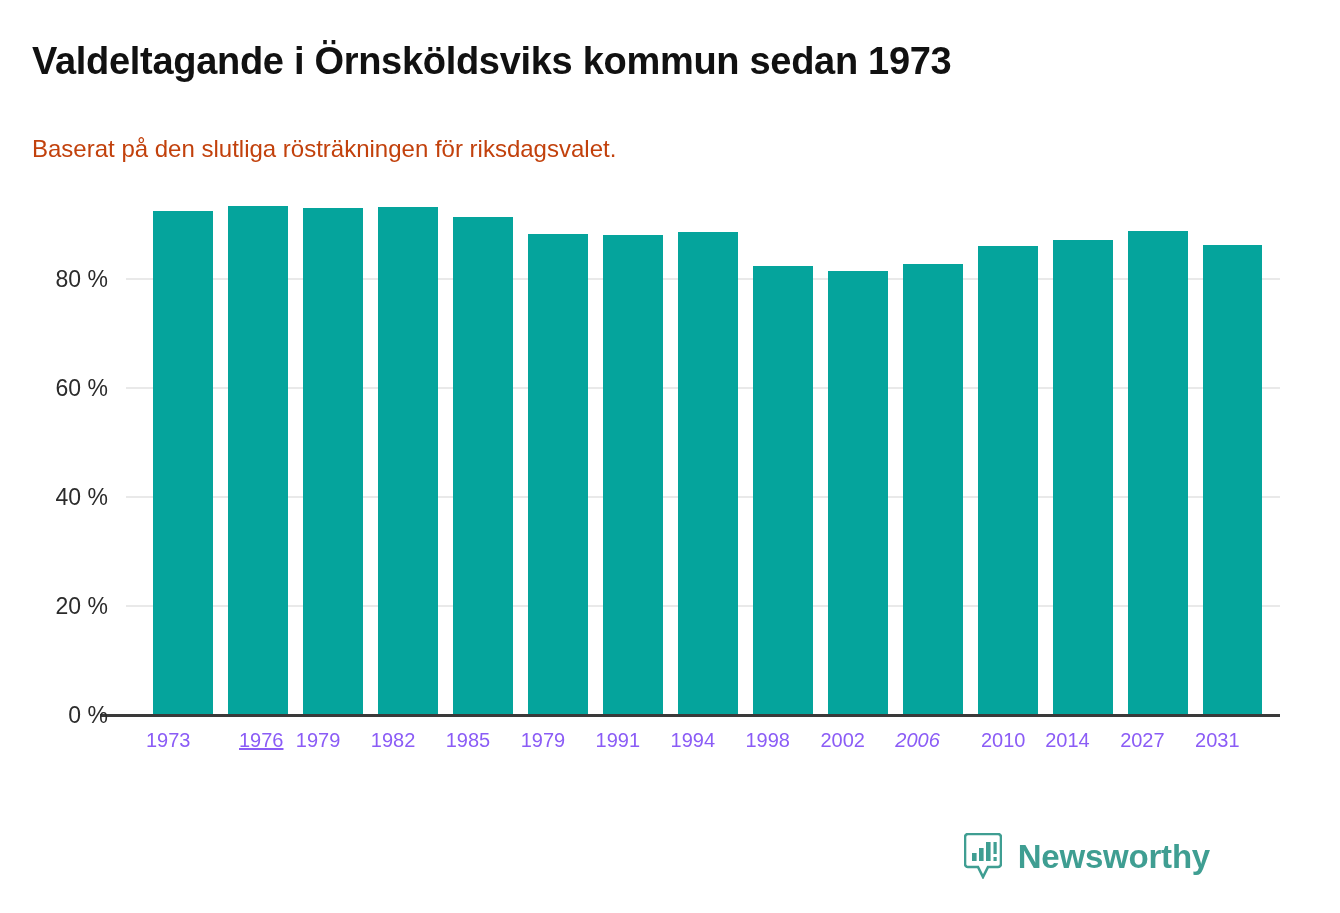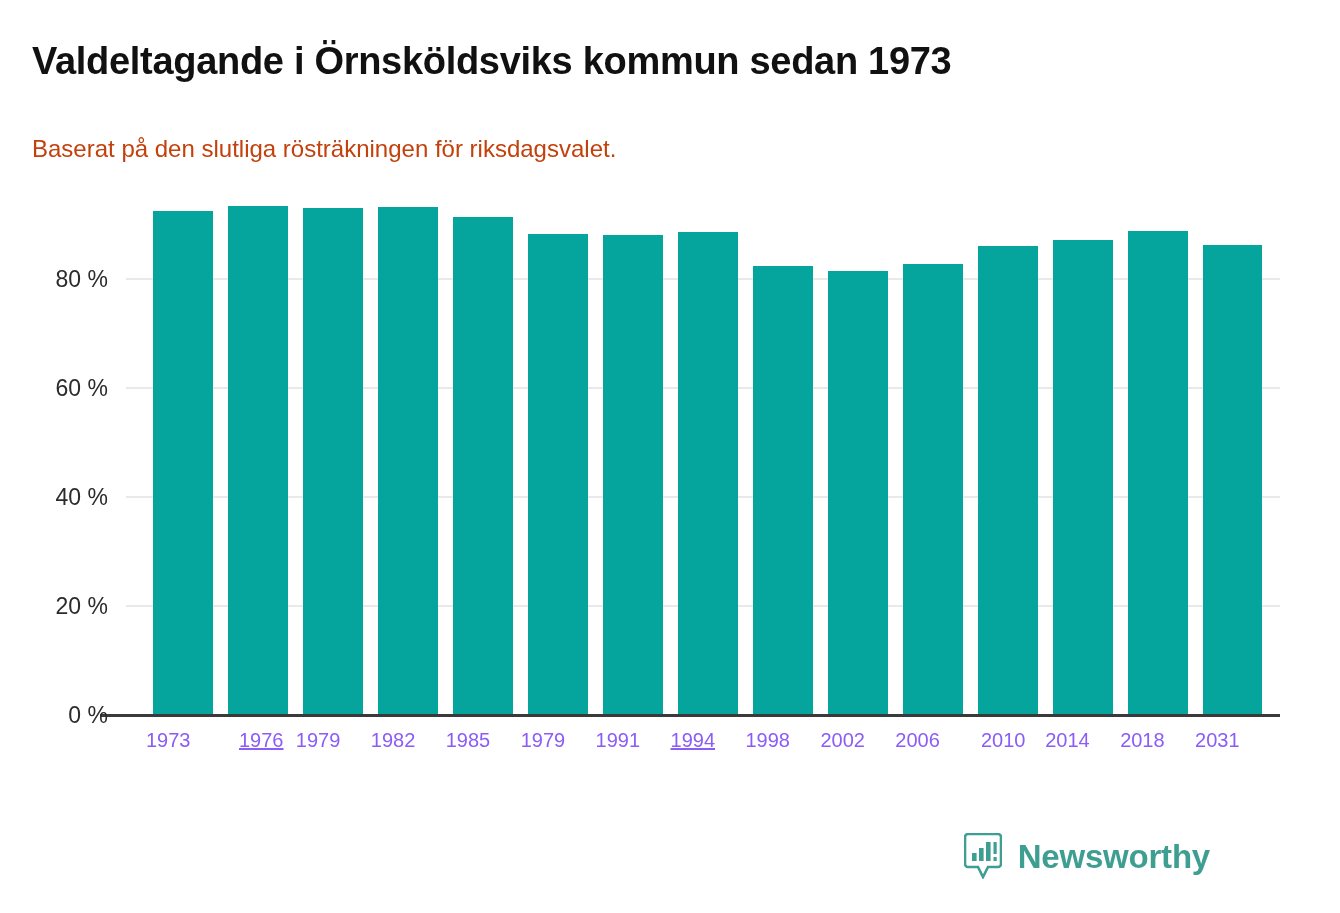--- a/index.html
+++ b/index.html
@@ -171,27 +171,27 @@
         <div class="ytick-label" style="top: 279px;">80 %</div>
       </div>
     <div id="xticks">
         <div class="xtick-label" style="left: 146px; width: 74.9333px;">1973</div>
         <div class="xtick-label" style="left: 239px; width: 74.9333px; text-decoration: underline;">1976</div>
         <div class="xtick-label" style="left: 295.867px; width: 74.9333px;">1979</div>
         <div class="xtick-label" style="left: 370.8px; width: 74.9333px;">1982</div>
         <div class="xtick-label" style="left: 445.733px; width: 74.9333px;">1985</div>
         <div class="xtick-label" style="left: 520.667px; width: 74.9333px;">1979</div>
         <div class="xtick-label" style="left: 595.6px; width: 74.9333px;">1991</div>
-        <div class="xtick-label" style="left: 670.533px; width: 74.9333px; text-decoration: underline;">1994</div>
+        <div class="xtick-label" style="left: 670.533px; width: 74.9333px;">1994</div>
         <div class="xtick-label" style="left: 745.467px; width: 74.9333px;">1998</div>
         <div class="xtick-label" style="left: 820.4px; width: 74.9333px;">2002</div>
-        <div class="xtick-label" style="left: 895.333px; width: 74.9333px;">2006</div>
+        <div class="xtick-label" style="left: 895.333px; width: 74.9333px; font-style: italic;">2006</div>
         <div class="xtick-label" style="left: 981px; width: 74.9333px;">2010</div>
         <div class="xtick-label" style="left: 1045.2px; width: 74.9333px;">2014</div>
-        <div class="xtick-label" style="left: 1120.13px; width: 74.9333px;">2018</div>
+        <div class="xtick-label" style="left: 1120.13px; width: 74.9333px;">2027</div>
         <div class="xtick-label" style="left: 1195.07px; width: 74.9333px;">2031</div>
       </div>
   </div>
 
   <div class="footer-logo">
     <span class="logo-mark">
       <svg viewBox="0 0 38 46" width="38" height="46" aria-hidden="true">
         <path d="M4 1 H34 A3 3 0 0 1 37 4 V31 A3 3 0 0 1 34 34 H24 L19 44 L14 34 H4 A3 3 0 0 1 1 31 V4 A3 3 0 0 1 4 1 Z" fill="none" stroke="#3f9e92" stroke-width="2.6"></path>
         <rect x="8" y="20" width="4.6" height="8" fill="#3f9e92"></rect>
         <rect x="15" y="15" width="4.6" height="13" fill="#3f9e92"></rect>

